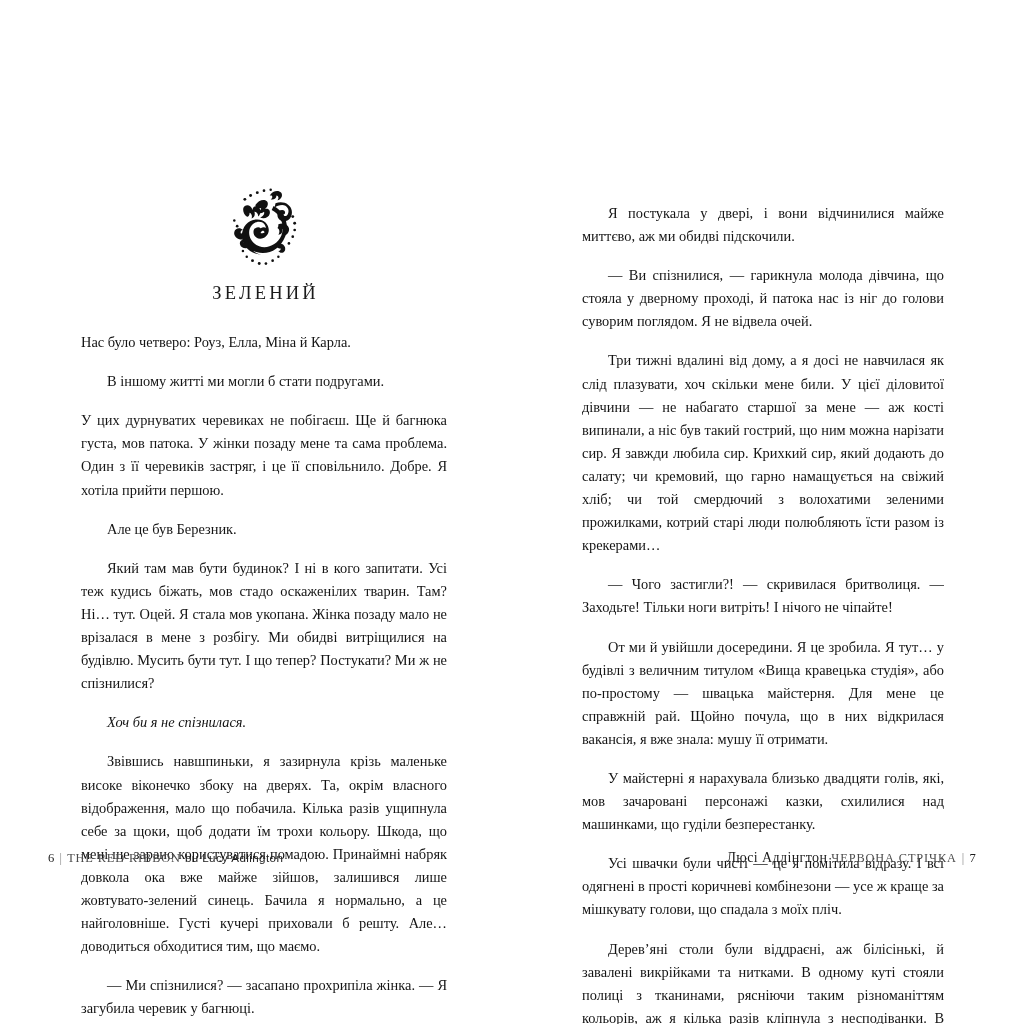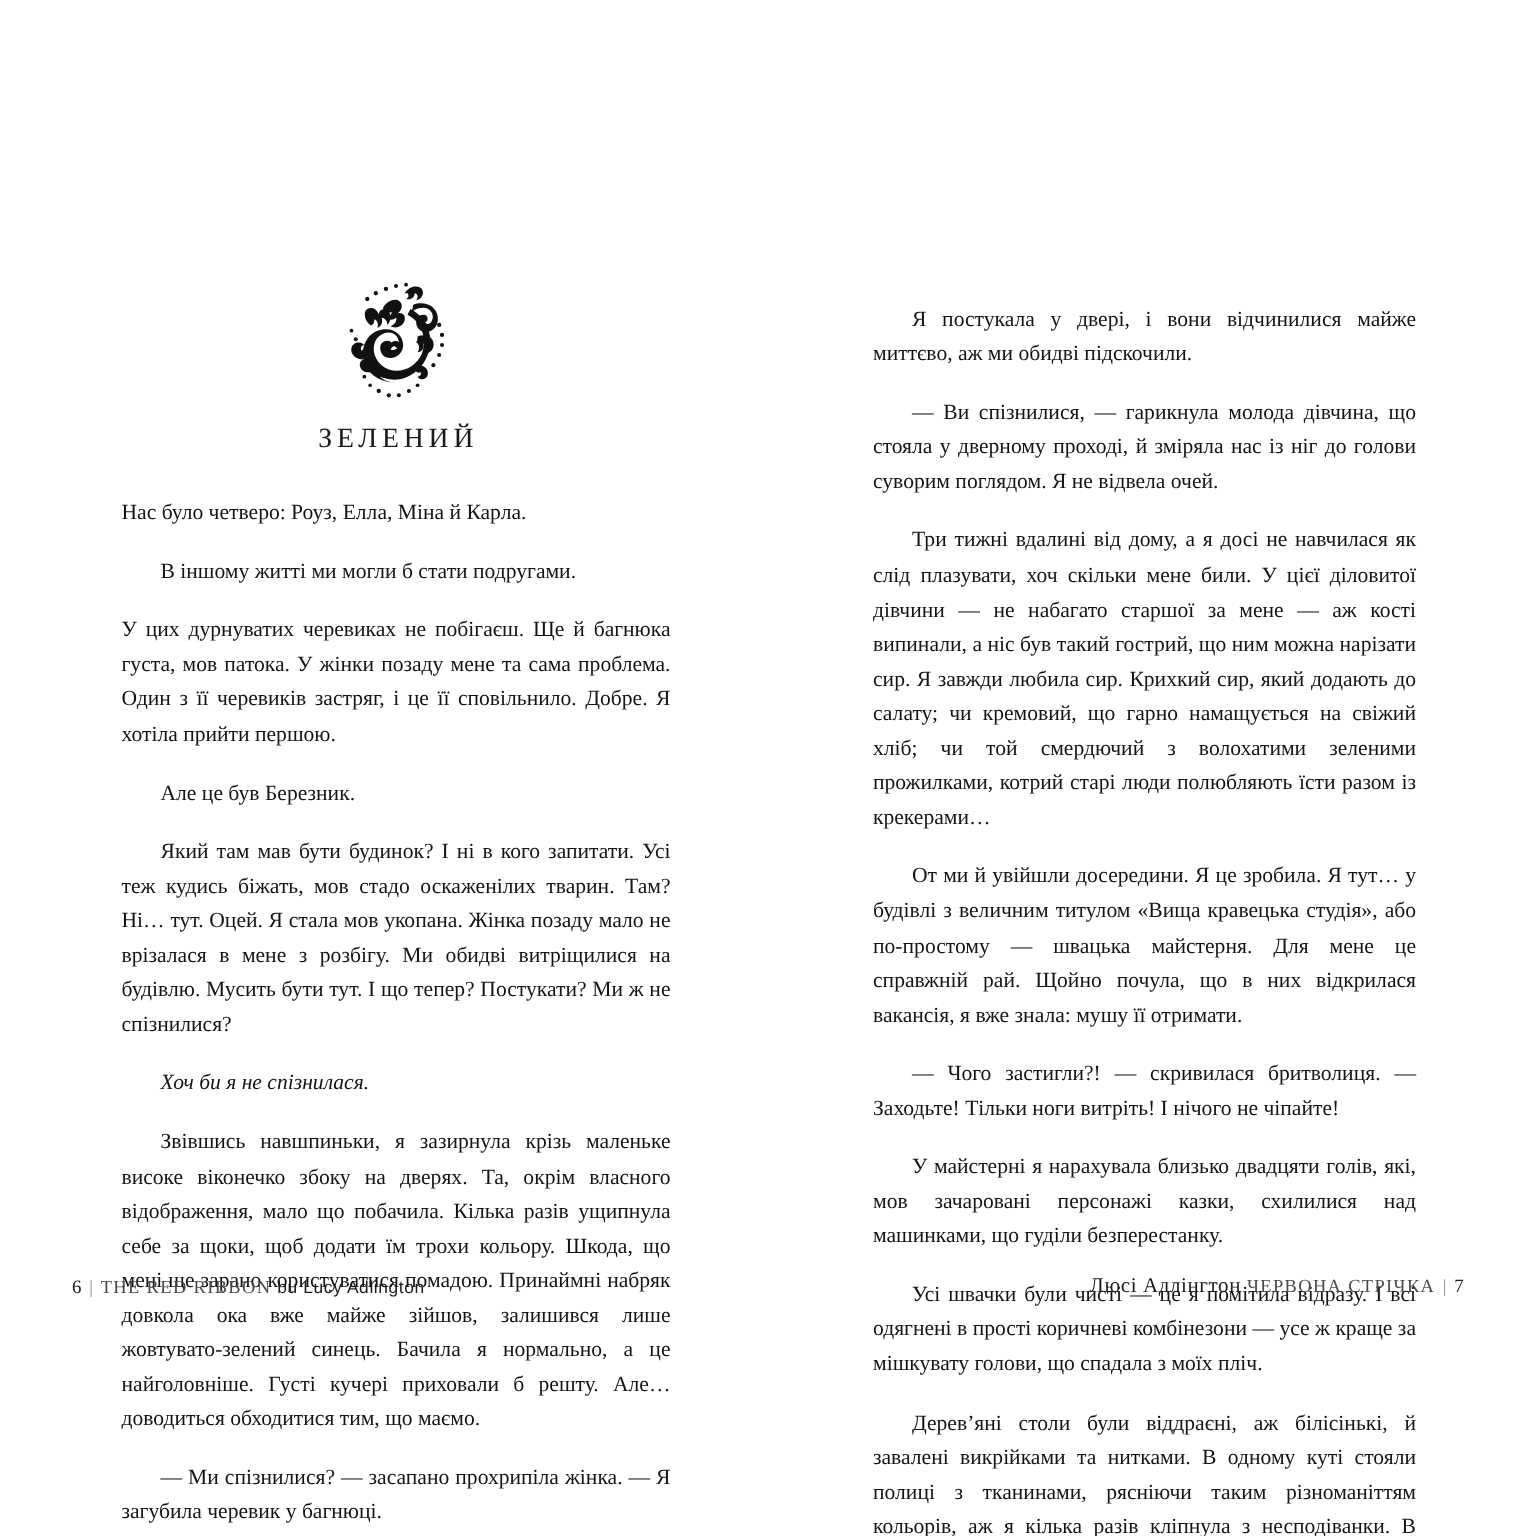--- a/index.html
+++ b/index.html
@@ -184,24 +184,24 @@
 
     <div class="footer footer-left">
       <span class="folio">6</span><span class="rule">|</span><span class="smallcaps">THE RED RIBBON</span><span class="byline">bu Lucy Adlington</span>
     </div>
   </div>
 
   <div class="page page-right">
 
     <div class="text-block right-col">
       <p class="para">Я постукала у двері, і вони відчинилися майже миттєво, аж ми обидві підскочили.</p>
-      <p class="para">— Ви спізнилися, — гарикнула молода дівчина, що стояла у дверному проході, й зміряла нас із ніг до голови суворим поглядом. Я не відвела очей.</p>
+      <p class="para">— Ви спізнилися, — гарикнула молода дівчина, що стояла у дверному проході, й патока нас із ніг до голови суворим поглядом. Я не відвела очей.</p>
       <p class="para">Три тижні вдалині від дому, а я досі не навчилася як слід плазувати, хоч скільки мене били. У цієї діловитої дівчини — не набагато старшої за мене — аж кості випинали, а ніс був такий гострий, що ним можна нарізати сир. Я завжди любила сир. Крихкий сир, який додають до салату; чи кремовий, що гарно намащується на свіжий хліб; чи той смердючий з волохатими зеленими прожилками, котрий старі люди полюбляють їсти разом із крекерами…</p>
+      <p class="para">— Чого застигли?! — скривилася бритволиця. — Заходьте! Тільки ноги витріть! І нічого не чіпайте!</p>
       <p class="para">От ми й увійшли досередини. Я це зробила. Я тут… у будівлі з величним титулом «Вища кравецька студія», або по-простому — швацька майстерня. Для мене це справжній рай. Щойно почула, що в них відкрилася вакансія, я вже знала: мушу її отримати.</p>
-      <p class="para">— Чого застигли?! — скривилася бритволиця. — Заходьте! Тільки ноги витріть! І нічого не чіпайте!</p>
       <p class="para">У майстерні я нарахувала близько двадцяти голів, які, мов зачаровані персонажі казки, схилилися над машинками, що гуділи безперестанку.</p>
       <p class="para">Усі швачки були чисті — це я помітила відразу. І всі одягнені в прості коричневі комбінезони — усе ж краще за мішкувату голови, що спадала з моїх пліч.</p>
       <p class="para">Дерев’яні столи були віддраєні, аж білісінькі, й завалені викрійками та нитками. В одному куті стояли полиці з тканинами, рясніючи таким різноманіттям кольорів, аж я кілька разів кліпнула з несподіванки. В іншому кутку громадилася купа безголових і безруких манекенів. Чулося</p>
     </div>
 
     <div class="footer footer-right">
       <span class="author-ua">Люсі Адлінгтон</span><span class="smallcaps">ЧЕРВОНА СТРІЧКА</span><span class="rule">|</span><span class="folio">7</span>
     </div>
   </div>
 

